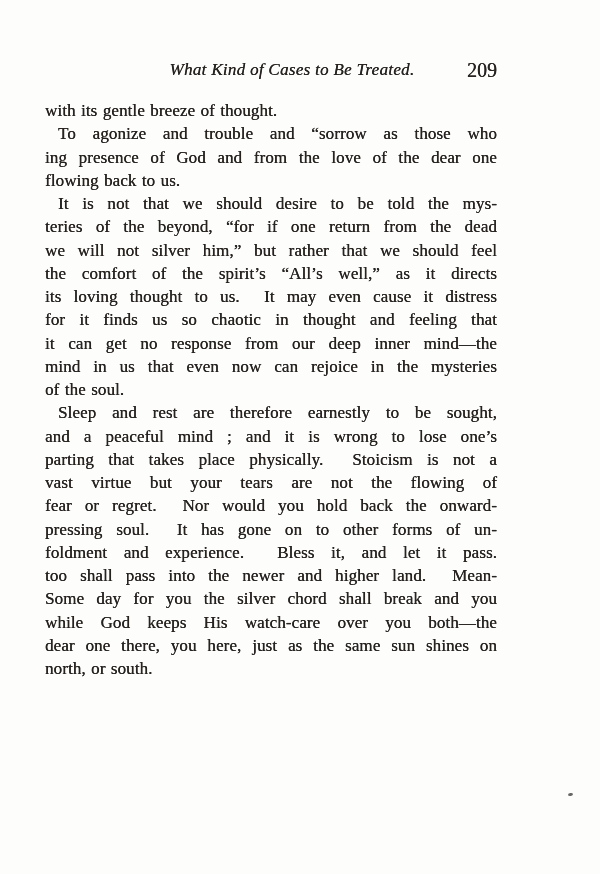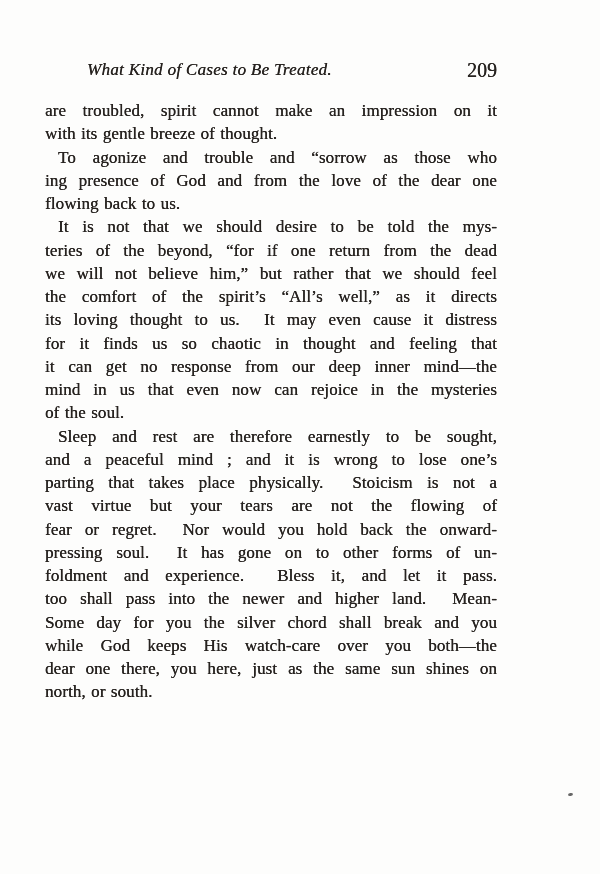--- a/index.html
+++ b/index.html
@@ -19,21 +19,21 @@
   
   .running-head {
     position: absolute;
     top: 58px;
     left: 45px;
     width: 452px;
     height: 26px;
   }
   .running-title {
     display: block;
-    text-align: left;
+    text-align: center;
     padding-left: 42px;       
     font-style: italic;
     font-size: 17px;
     line-height: 24px;
     letter-spacing: 0.3px;
     text-shadow: 0.2px 0 0 currentColor;
   }
   .page-number {
     position: absolute;
     right: 0;
@@ -87,32 +87,31 @@
 
 <div class="page" style="background: rgb(253, 253, 252); color: rgb(39, 35, 32);">
 
   <div class="running-head">
     <span class="running-title">What Kind of Cases to Be Treated.</span>
     <span class="page-number">209</span>
   </div>
 
   <div class="page-body">
       <div class="paragraph">
-        <div class="line">are troubled, spirit cannot make an impression on it</div>
         <div class="line final">with its gentle breeze of thought.</div>
       </div>
       <div class="paragraph">
         <div class="line indent">To agonize and trouble and “sorrow as those who</div>
         <div class="line">ing presence of God and from the love of the dear one</div>
         <div class="line final">flowing back to us.</div>
       </div>
       <div class="paragraph">
         <div class="line indent">It is not that we should desire to be told the mys-</div>
         <div class="line">teries of the beyond, “for if one return from the dead</div>
-        <div class="line">we will not believe him,” but rather that we should feel</div>
+        <div class="line">we will not silver him,” but rather that we should feel</div>
         <div class="line">the comfort of the spirit’s “All’s well,” as it directs</div>
         <div class="line">its loving thought to us.&nbsp; It may even cause it distress</div>
         <div class="line">for it finds us so chaotic in thought and feeling that</div>
         <div class="line">it can get no response from our deep inner mind—the</div>
         <div class="line">mind in us that even now can rejoice in the mysteries</div>
         <div class="line final">of the soul.</div>
       </div>
       <div class="paragraph">
         <div class="line indent">Sleep and rest are therefore earnestly to be sought,</div>
         <div class="line">and a peaceful mind ; and it is wrong to lose one’s</div>

